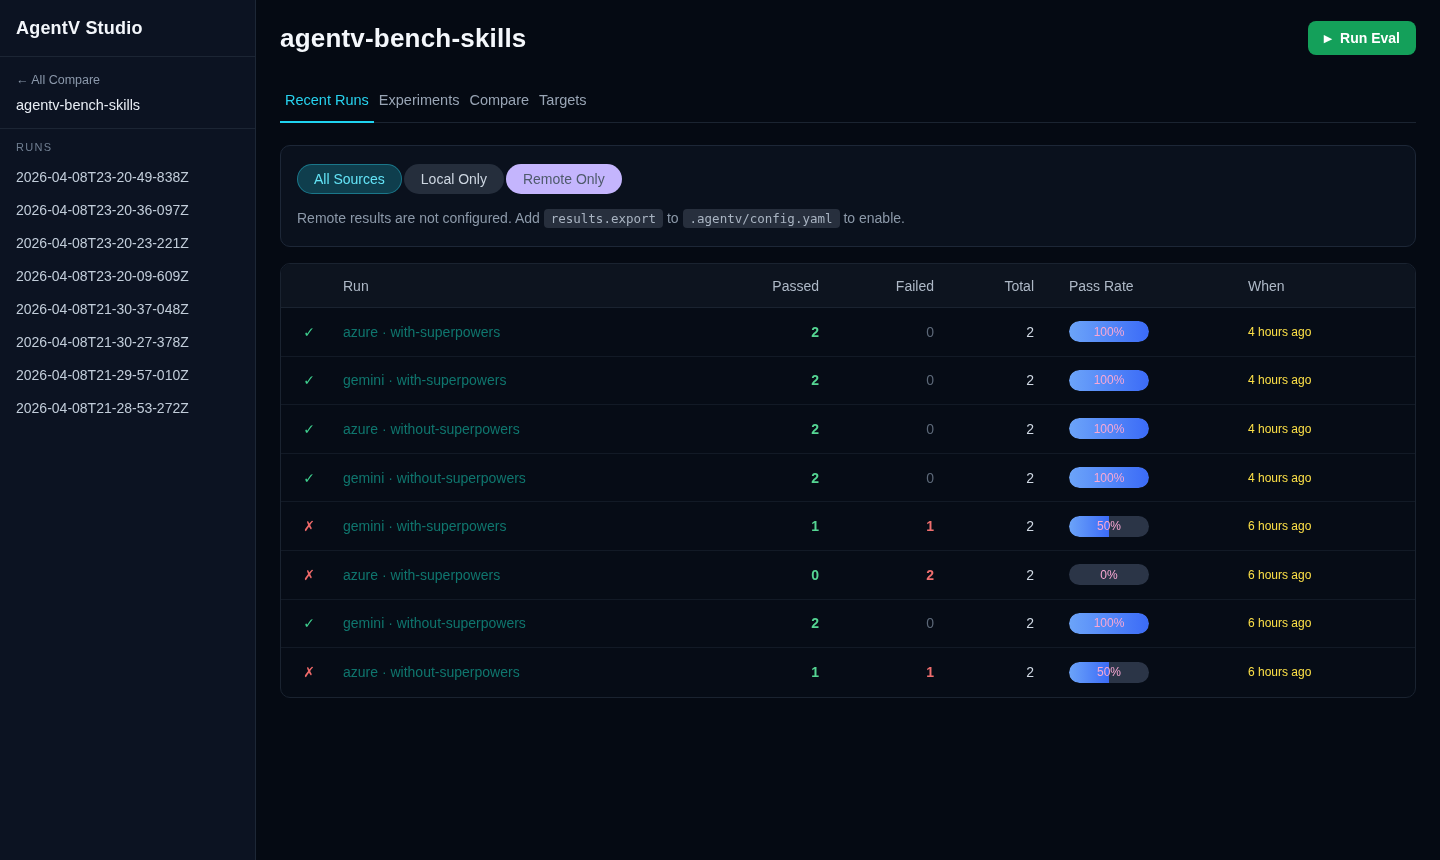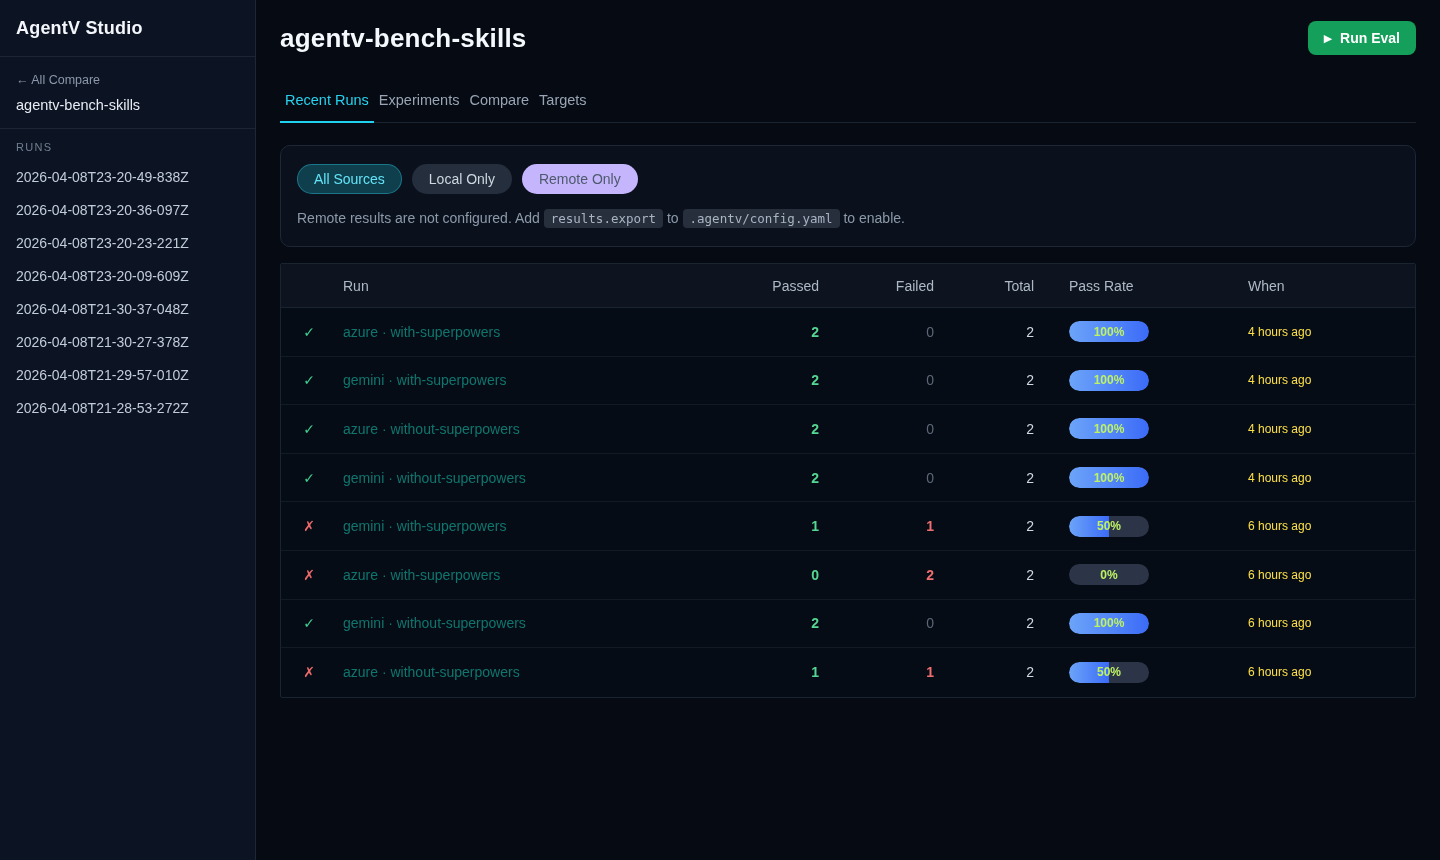--- a/index.html
+++ b/index.html
@@ -38,38 +38,38 @@
 
   .tabbar { display:flex; margin-top:27px; border-bottom:1px solid #1b2431; }
   .tab { font-size:14.5px; color:#99a5b5; padding:10px 5px 13px; cursor:pointer; border-bottom:2px solid transparent; margin-bottom:-1px; }
   .tab.active { color:#27d2ee; border-bottom-color:#1fd3f0; }
 
   
   .filter-card {
     margin-top:22px; border:1px solid #1d2737; border-radius:10px;
     background:#0a111d; padding:18px 16px 20px;
   }
-  .pill-row { display:flex; gap:10px; }
+  .pill-row { display:flex; gap:2px; }
   .pill {
     font-size:14px; padding:6px 16px; border-radius:999px; cursor:pointer;
     border:1px solid transparent;
   }
   .pill.active { background:#0f3e4d; color:#63e3f6; border-color:rgba(45,212,238,.38); }
   .pill.default { background:#252e3c; color:#cdd6e1; }
   .pill.disabled { background:#c4b5fd; color:#4e5a6b; cursor:default; }
   .filter-note { margin-top:16px; font-size:14px; color:#8c99a9; }
   .code-chip {
     font-family:"DejaVu Sans Mono","Liberation Mono",monospace;
     font-size:12.5px; background:#272f3d; color:#a9b4c2;
     padding:2px 7px; border-radius:4px;
   }
 
   
   .table-card {
-    margin-top:16px; border:1px solid #1a2330; border-radius:2px;
+    margin-top:16px; border:1px solid #1a2330; border-radius:10px;
     overflow:hidden; background:#060c16;
   }
   .tr {
     display:grid;
     grid-template-columns:56px 1fr 90px 115px 100px 195px 180px;
     align-items:center;
   }
   .thead { background:#0d141f; border-bottom:1px solid #1a2330; height:44px; color:#aeb9c7; font-size:14px; }
   .row { height:48.6px; border-bottom:1px solid #121a26; }
   .row:last-child { border-bottom:none; }
@@ -91,21 +91,21 @@
 
   .rate-pill {
     position:relative; width:80px; height:21px; border-radius:999px;
     background:#2b3547; display:flex; align-items:center; justify-content:center;
     overflow:hidden;
   }
   .rate-fill {
     position:absolute; left:0; top:0; bottom:0;
     background:linear-gradient(90deg,#6ca4f9,#3b6bf7);
   }
-  .rate-text { position:relative; z-index:1; font-size:12px; font-weight:700; color:#bef264; }
+  .rate-text { position:relative; z-index:1; font-size:12px; font-weight:400; color:#f9a8d4; }
 </style>
 </head>
 <body>
 
 <aside class="sidebar">
   <div class="sidebar-header">
     <div class="app-title">AgentV Studio</div>
   </div>
   <div class="project-block">
     <span class="back-link">← All Compare</span>

